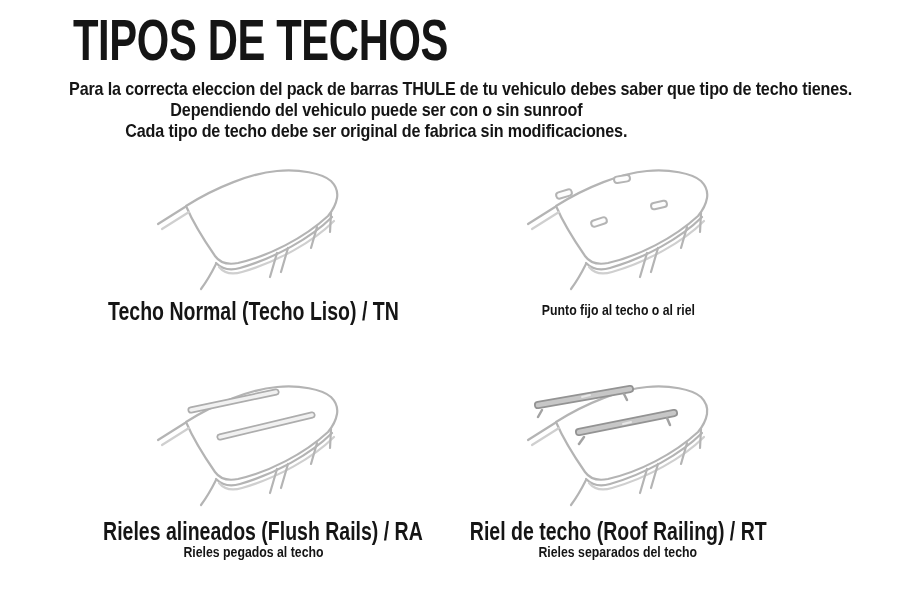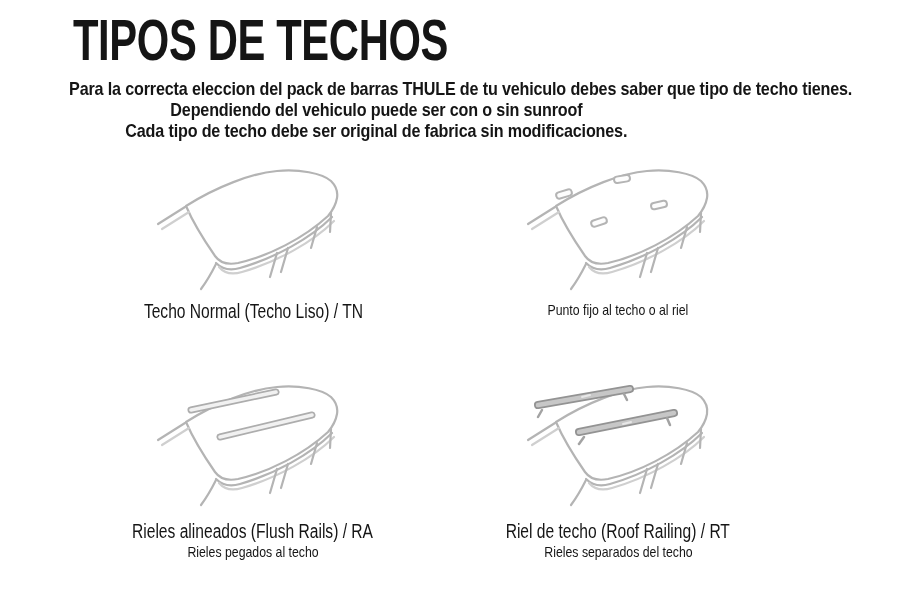--- a/index.html
+++ b/index.html
@@ -34,22 +34,22 @@
   #cell-pf { left:423px; top:158px; }
   #cell-ra { left:58px;  top:368px; }
   #cell-rt { left:423px; top:368px; }
 
   .art { position:relative; height:142px; }
   .row2 .art { height:152px; }
   .art svg { position:absolute; left:70px; top:2px; }
   .row2 .art svg { top:8px; }
   #cell-pf .art svg, #cell-rt .art svg { left:75px; }
 
-  .cap-main { font-size:20px; font-weight:400; line-height:22px; white-space:nowrap; }
-  .cap-sub  { font-size:15px; font-weight:400; line-height:17px; margin-top:1px; white-space:nowrap; }
+  .cap-main { font-size:25px; font-weight:700; line-height:22px; white-space:nowrap; }
+  .cap-sub  { font-size:15px; font-weight:700; line-height:17px; margin-top:1px; white-space:nowrap; }
   .squeeze-cap { display:inline-block; transform:scaleX(0.78); transform-origin:50% 50%; }
   .squeeze-sub { display:inline-block; transform:scaleX(0.82); transform-origin:50% 50%; }
 
   .defs-holder { position:absolute; width:0; height:0; overflow:hidden; }
 </style>
 </head>
 <body>
 
 <div class="canvas">
 

